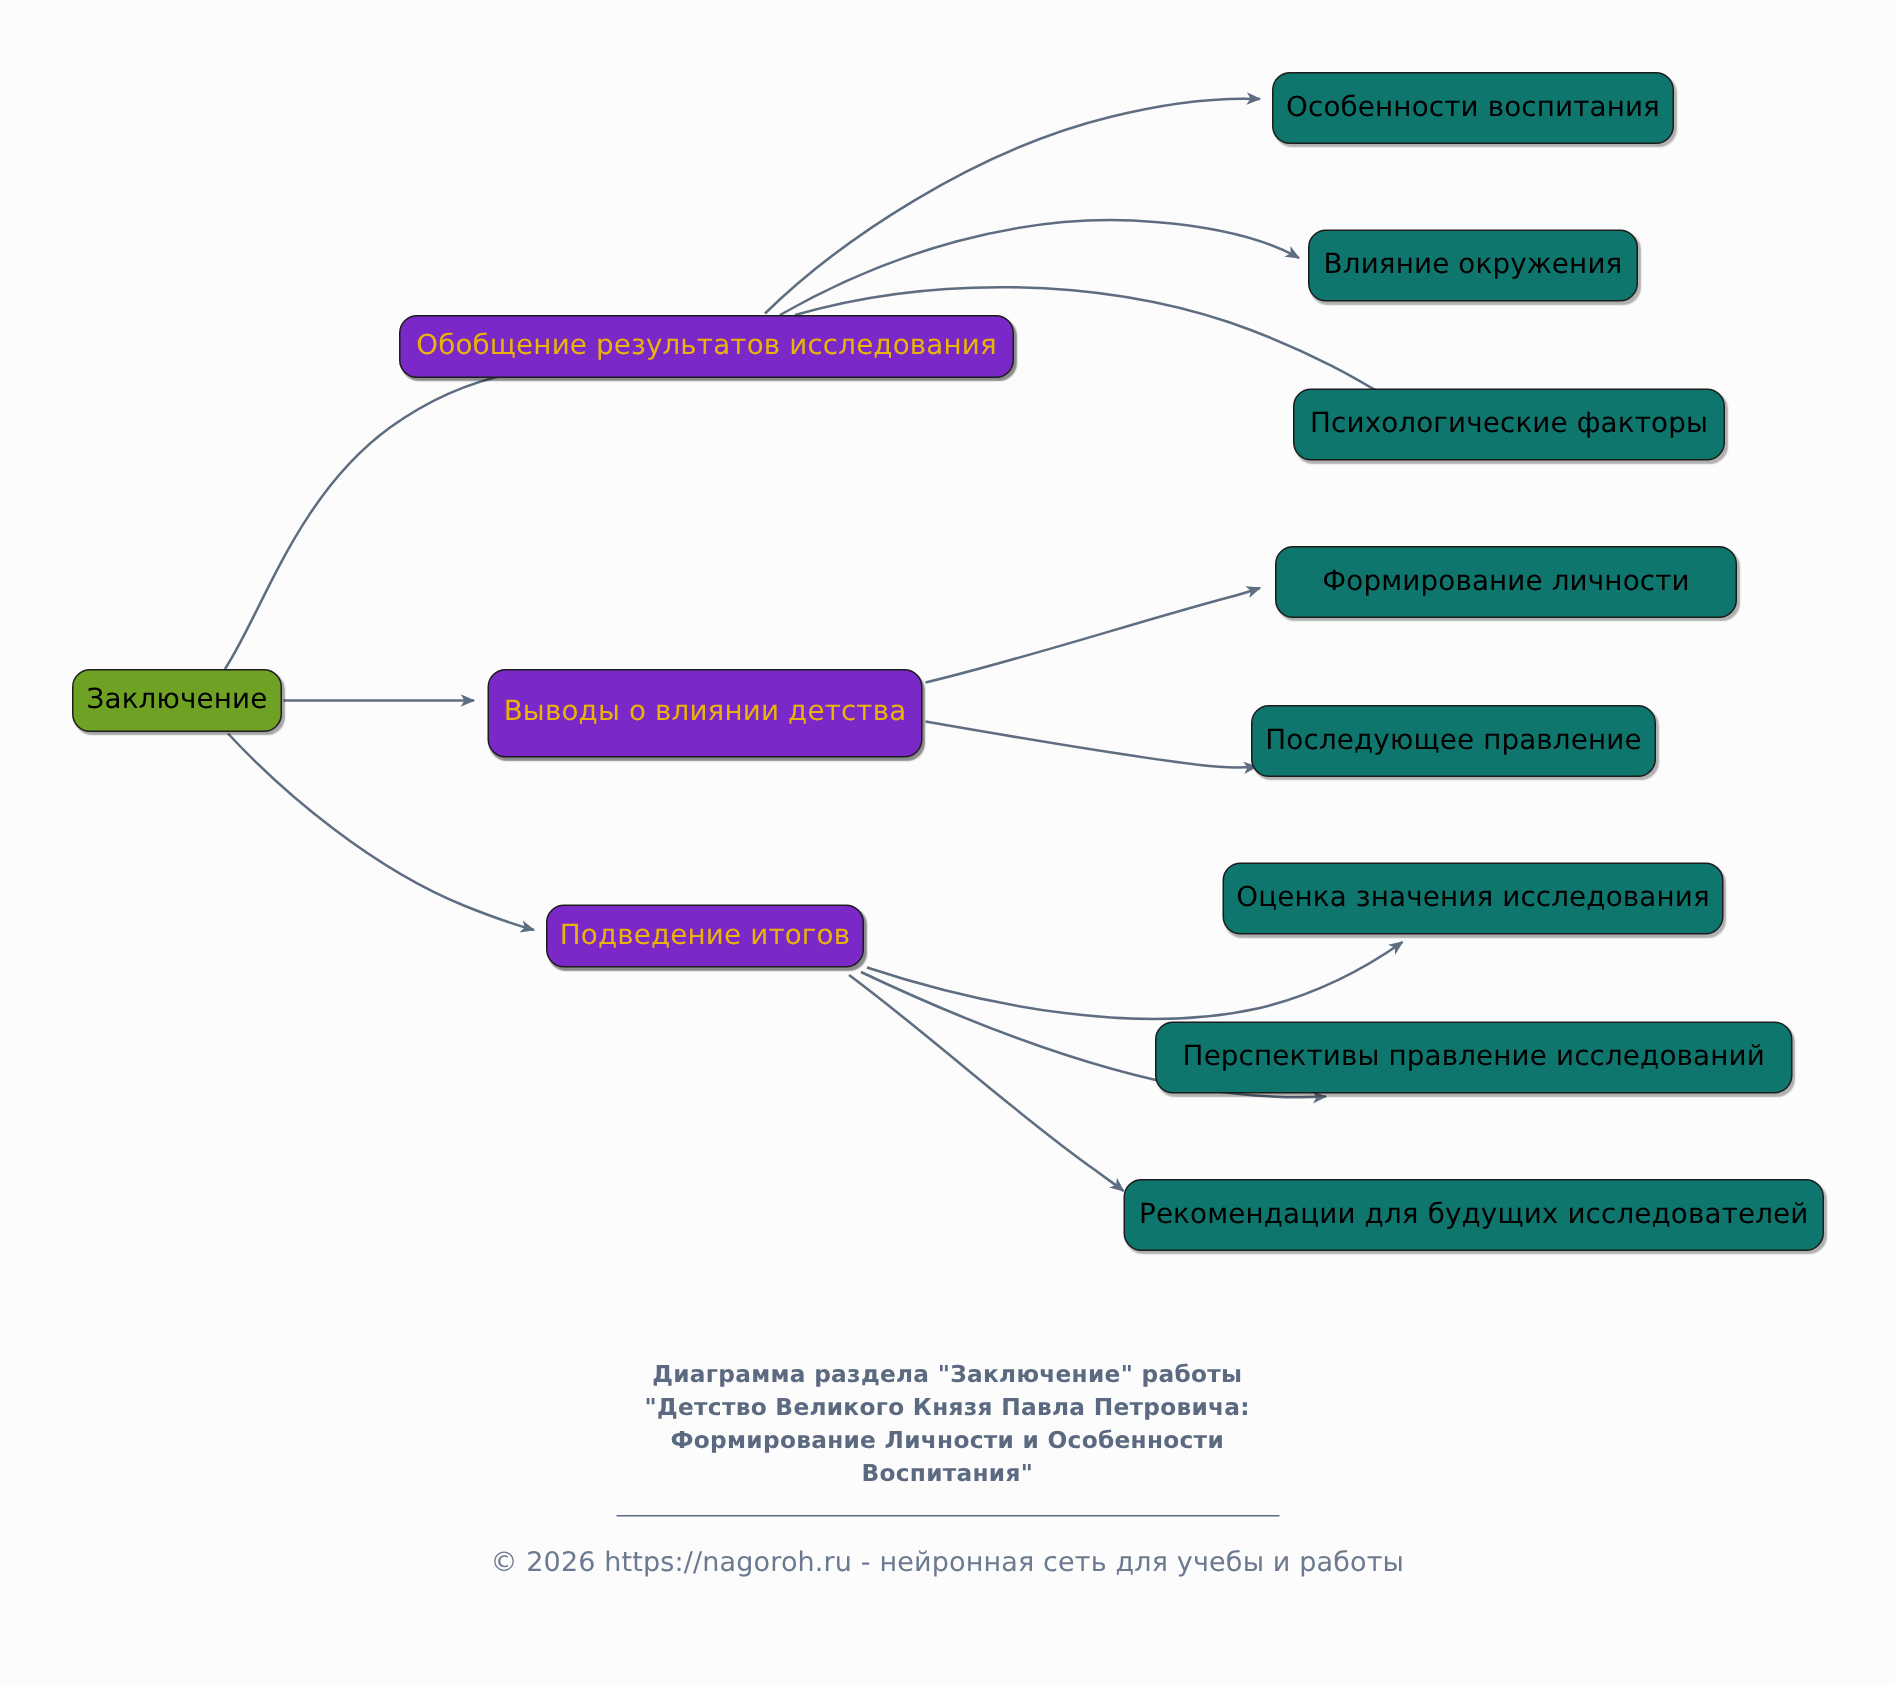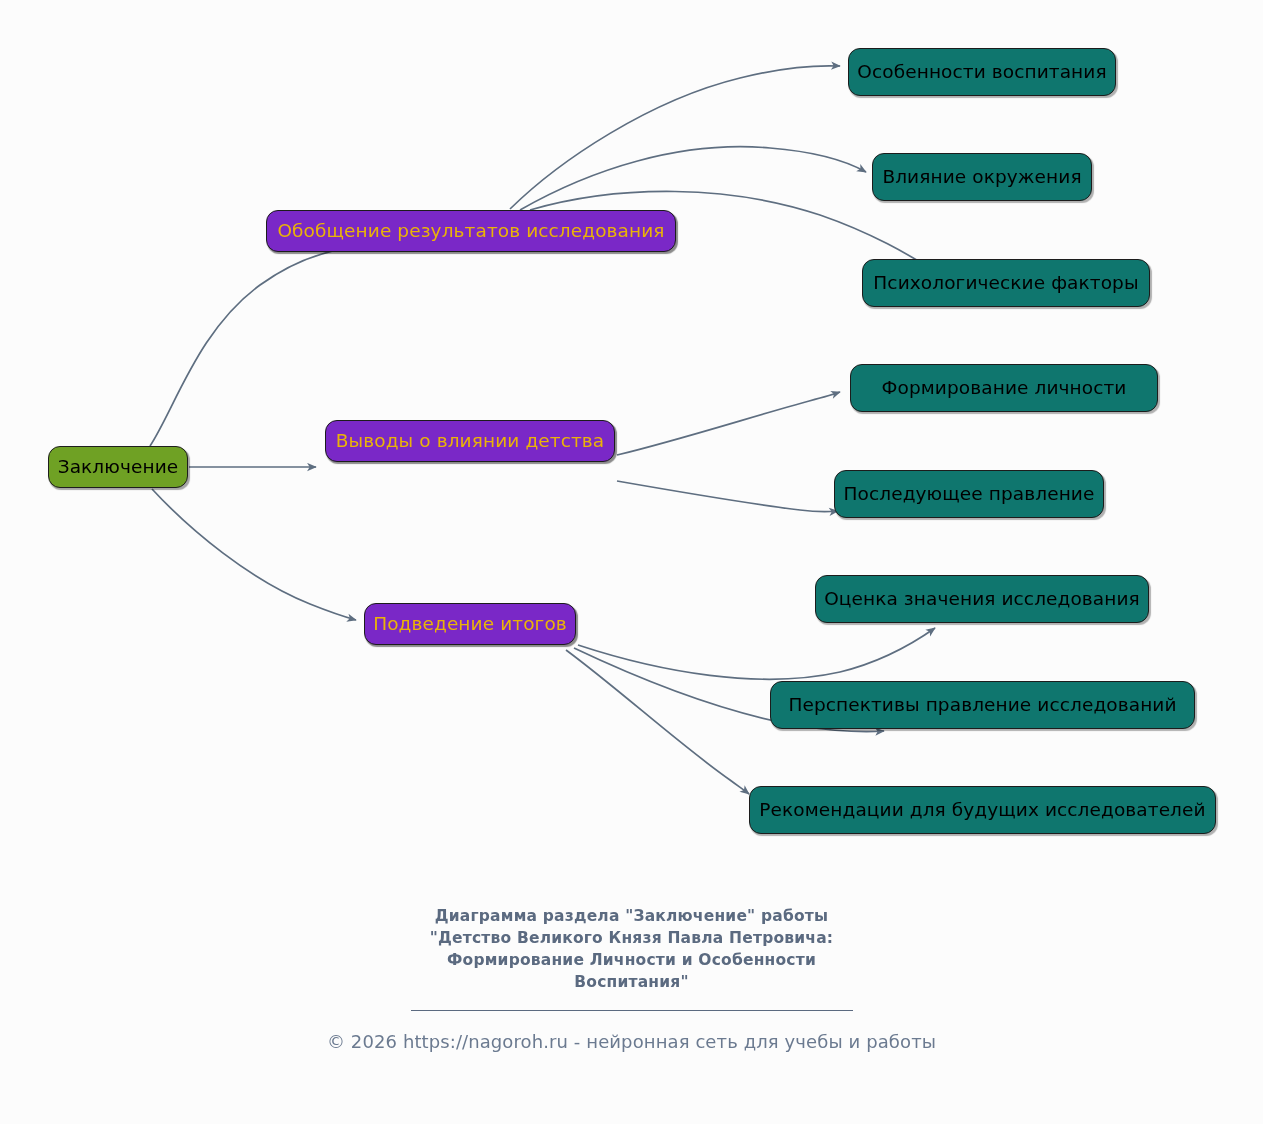--- a/index.html
+++ b/index.html
@@ -130,21 +130,21 @@
     </g>
   </svg>
 
   <div id="node-layer">
       <div class="node node-root" style="left: 48px; top: 446px; width: 140px; height: 42px;">
         <span class="node-label">Заключение</span>
       </div>
       <div class="node node-branch" style="left: 266px; top: 210px; width: 410px; height: 42px;">
         <span class="node-label">Обобщение результатов исследования</span>
       </div>
-      <div class="node node-branch" style="left: 325px; top: 420px; width: 290px; height: 42px;">
+      <div class="node node-branch" style="left: 325px; top: 446px; width: 290px; height: 59px;">
         <span class="node-label">Выводы о влиянии детства</span>
       </div>
       <div class="node node-branch" style="left: 364px; top: 603px; width: 212px; height: 42px;">
         <span class="node-label">Подведение итогов</span>
       </div>
       <div class="node node-leaf" style="left: 848px; top: 48px; width: 268px; height: 48px;">
         <span class="node-label">Особенности воспитания</span>
       </div>
       <div class="node node-leaf" style="left: 872px; top: 153px; width: 220px; height: 48px;">
         <span class="node-label">Влияние окружения</span>

